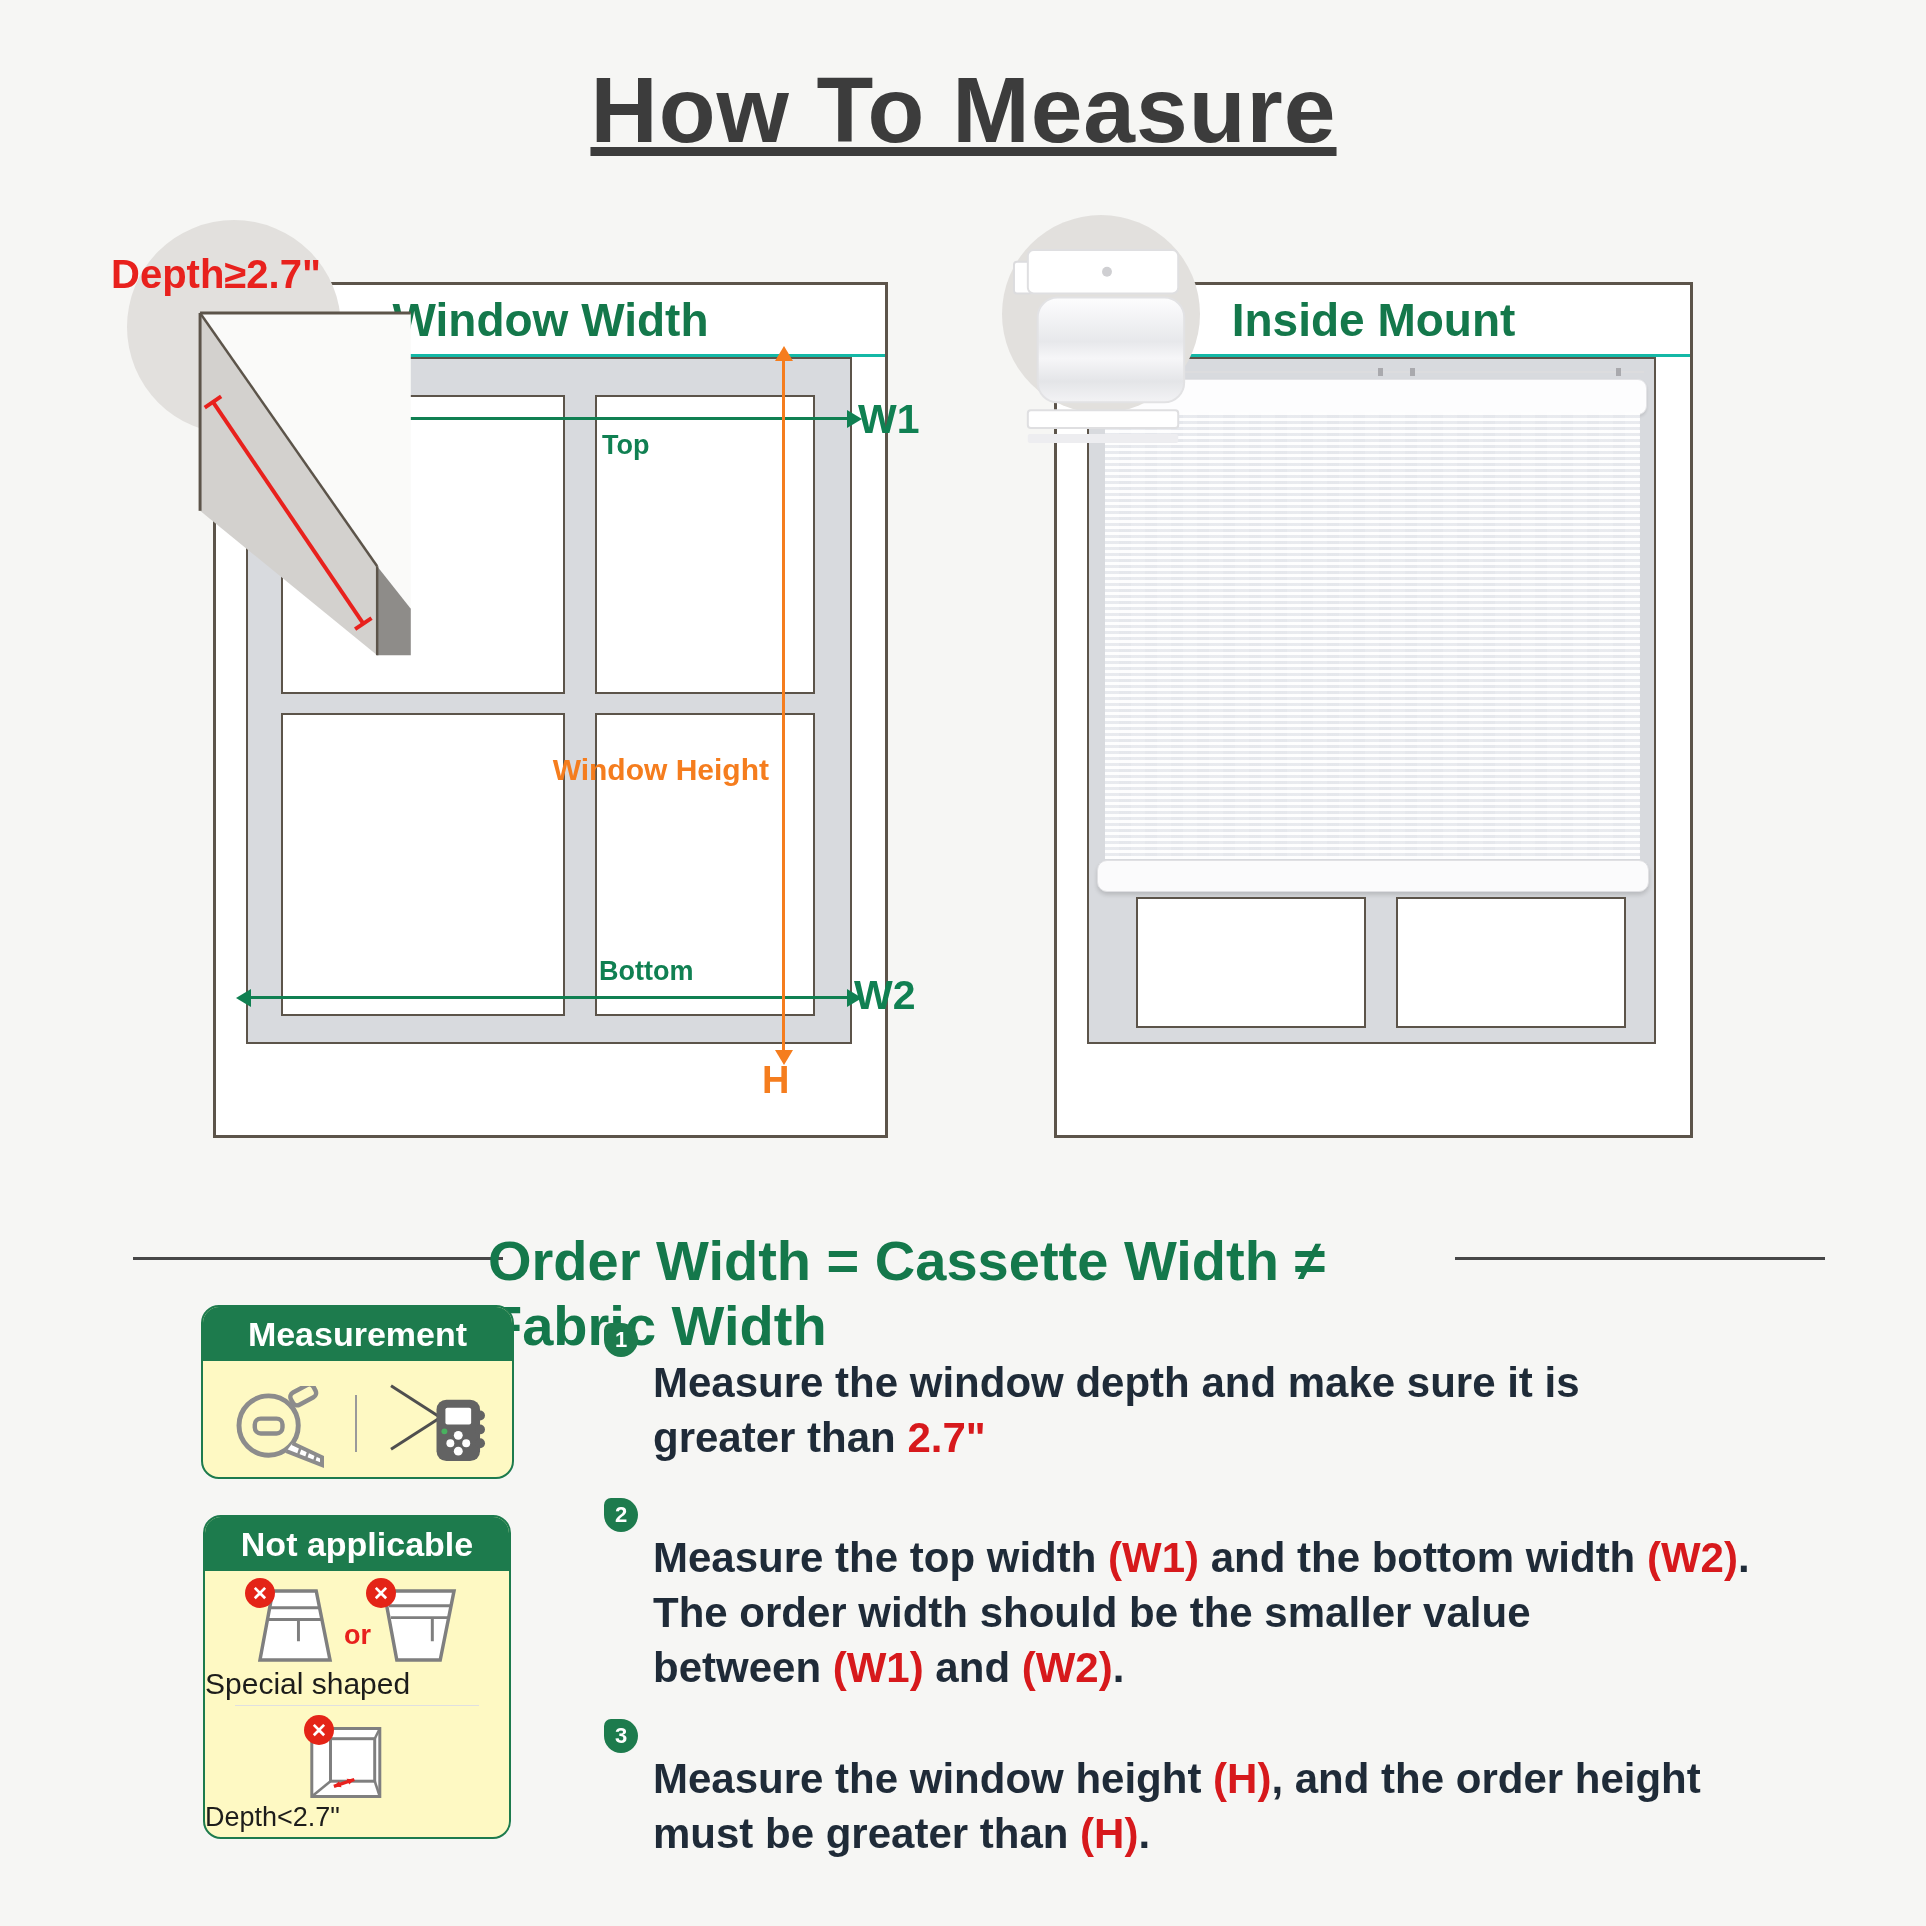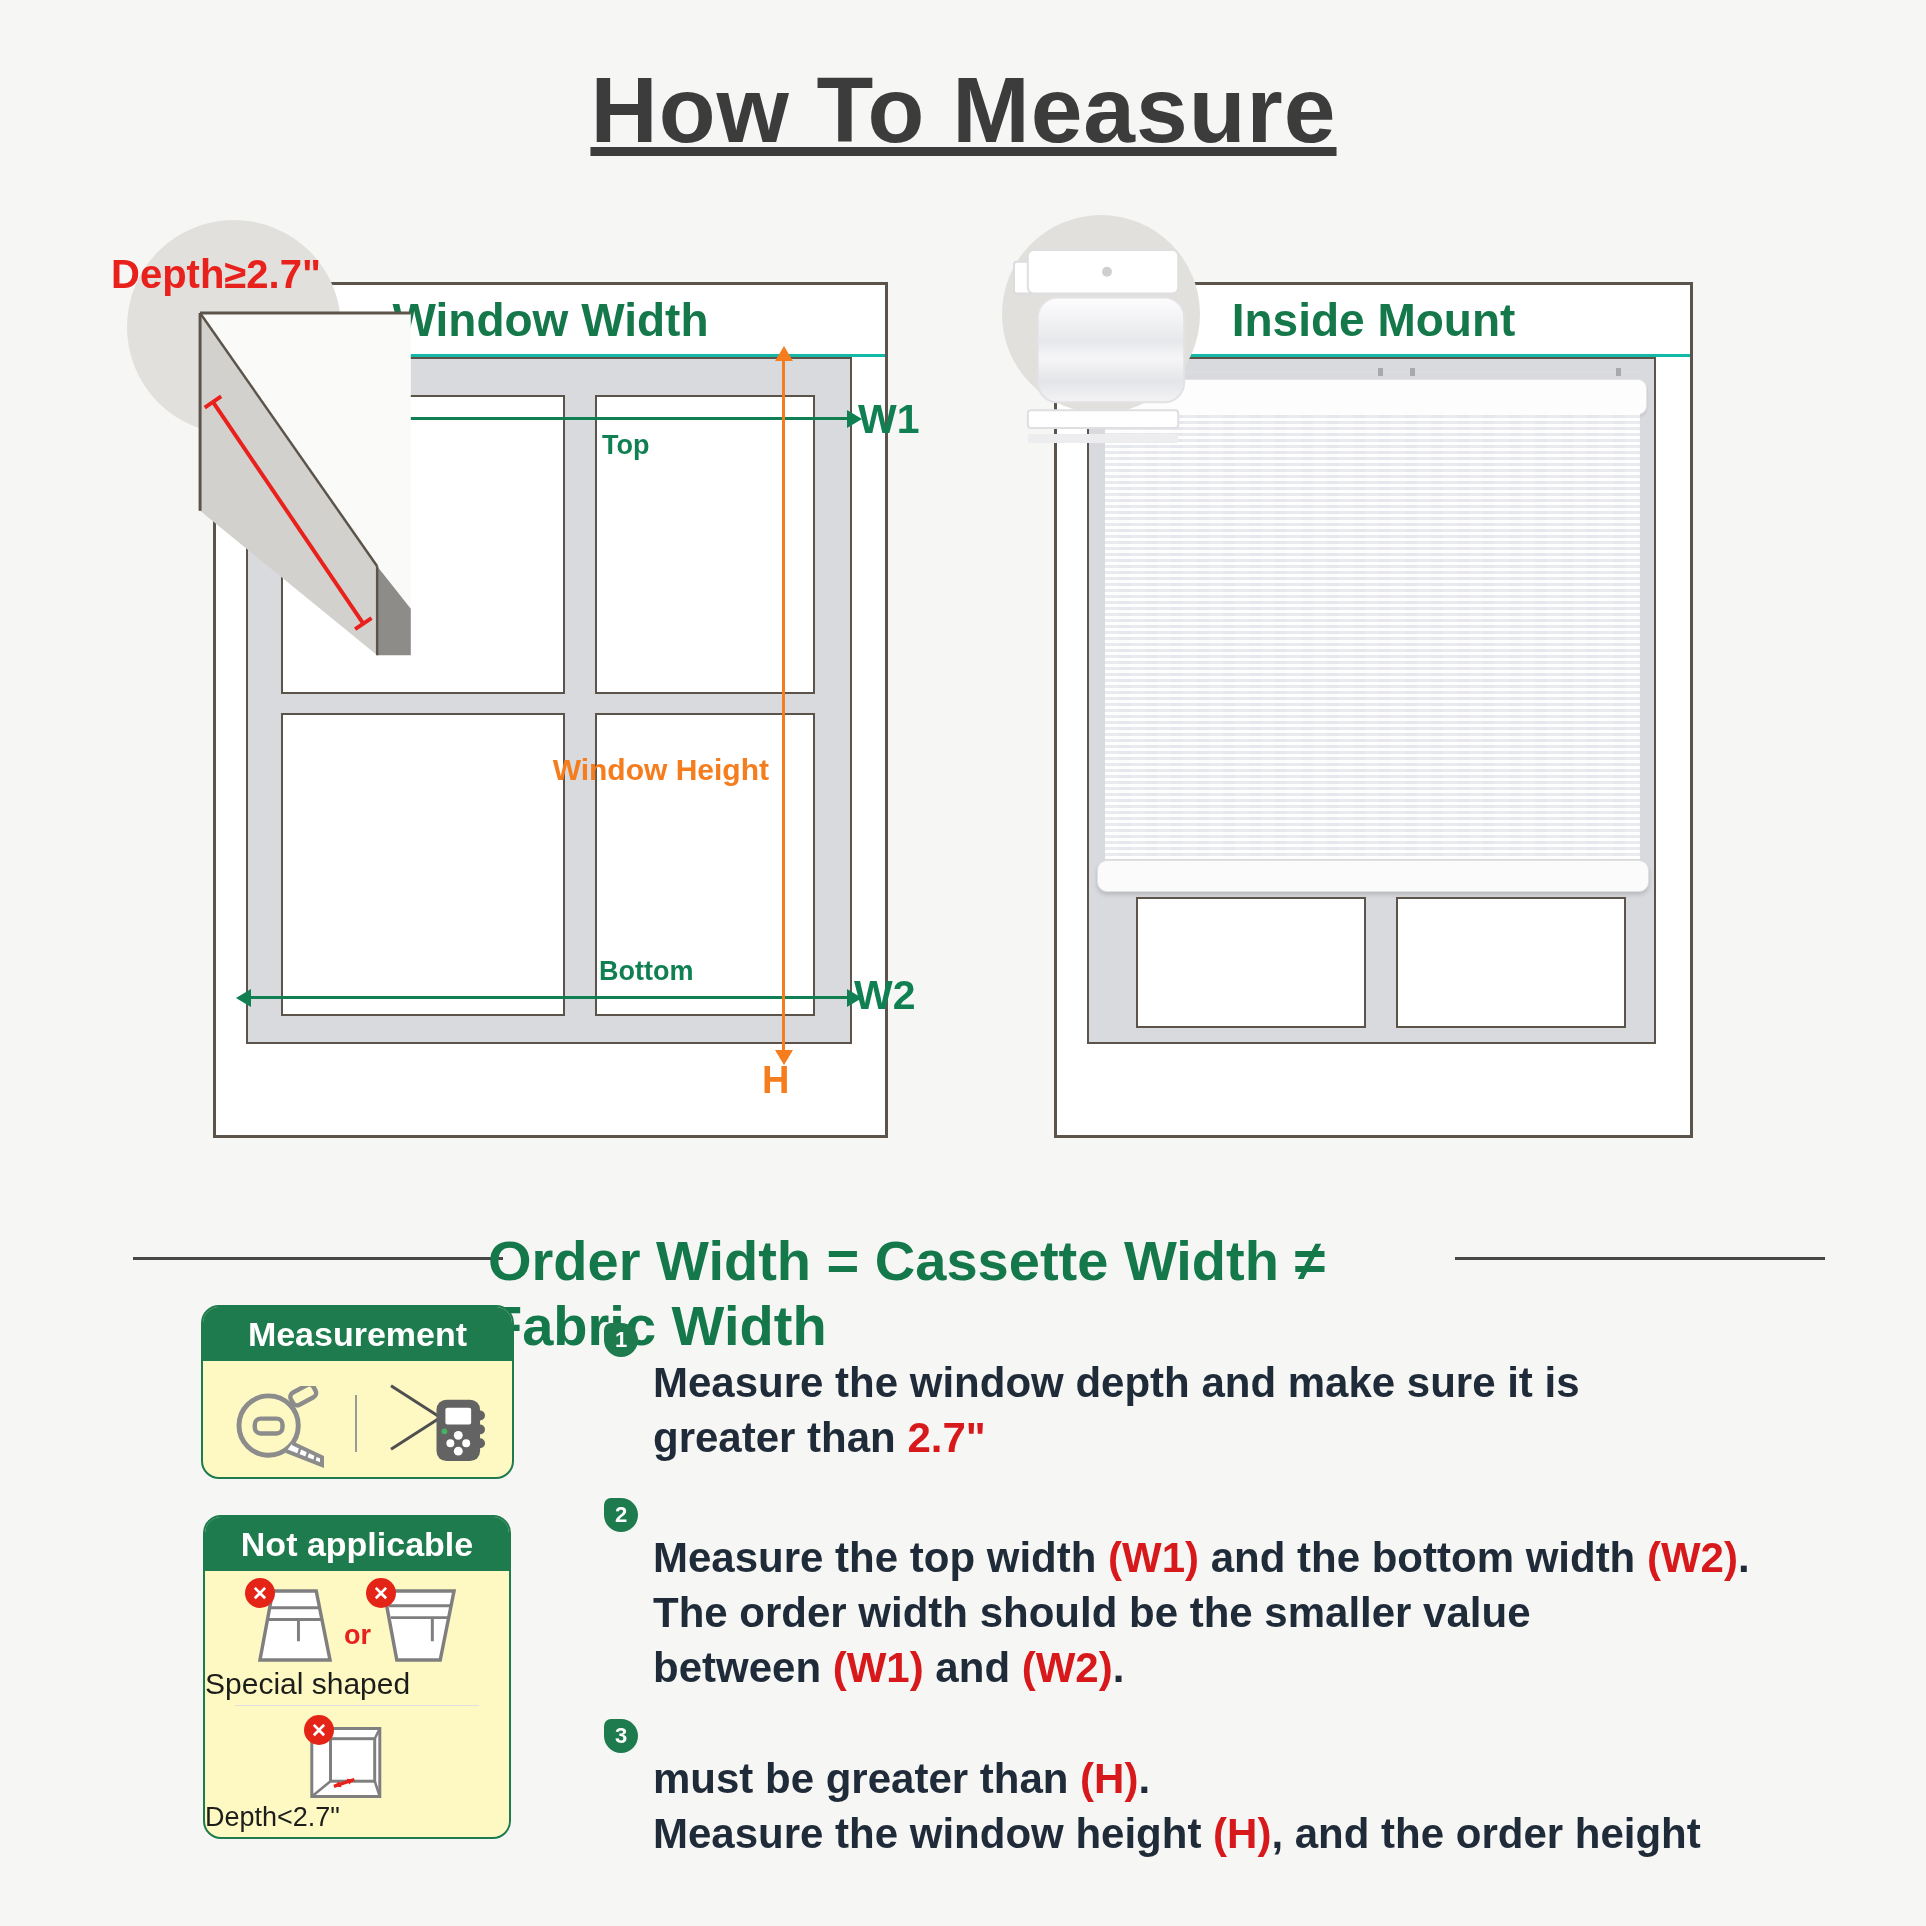--- a/index.html
+++ b/index.html
@@ -278,18 +278,18 @@
 
   <div class="step-badge" style="left:604px;top:1498px;">2</div>
   <div class="step-text" style="top:1490px;">
       <div class="step-line"><span class="seg-dark">Measure the top width </span><span class="seg-red">(W1)</span><span class="seg-dark"> and the bottom width </span><span class="seg-red">(W2)</span><span class="seg-dark">.</span></div>
       <div class="step-line"><span class="seg-dark">The order width should be the smaller value</span></div>
       <div class="step-line"><span class="seg-dark">between </span><span class="seg-red">(W1)</span><span class="seg-dark"> and </span><span class="seg-red">(W2)</span><span class="seg-dark">.</span></div>
     </div>
 
   <div class="step-badge" style="left:604px;top:1719px;">3</div>
   <div class="step-text" style="top:1711px;">
+      <div class="step-line"><span class="seg-dark">Measure the window height </span><span class="seg-red">(H)</span><span class="seg-dark">, and the order height</span></div>
       <div class="step-line"><span class="seg-dark">must be greater than </span><span class="seg-red">(H)</span><span class="seg-dark">.</span></div>
-      <div class="step-line"><span class="seg-dark">Measure the window height </span><span class="seg-red">(H)</span><span class="seg-dark">, and the order height</span></div>
     </div>
 
 </div>
 
 
 </body></html>

